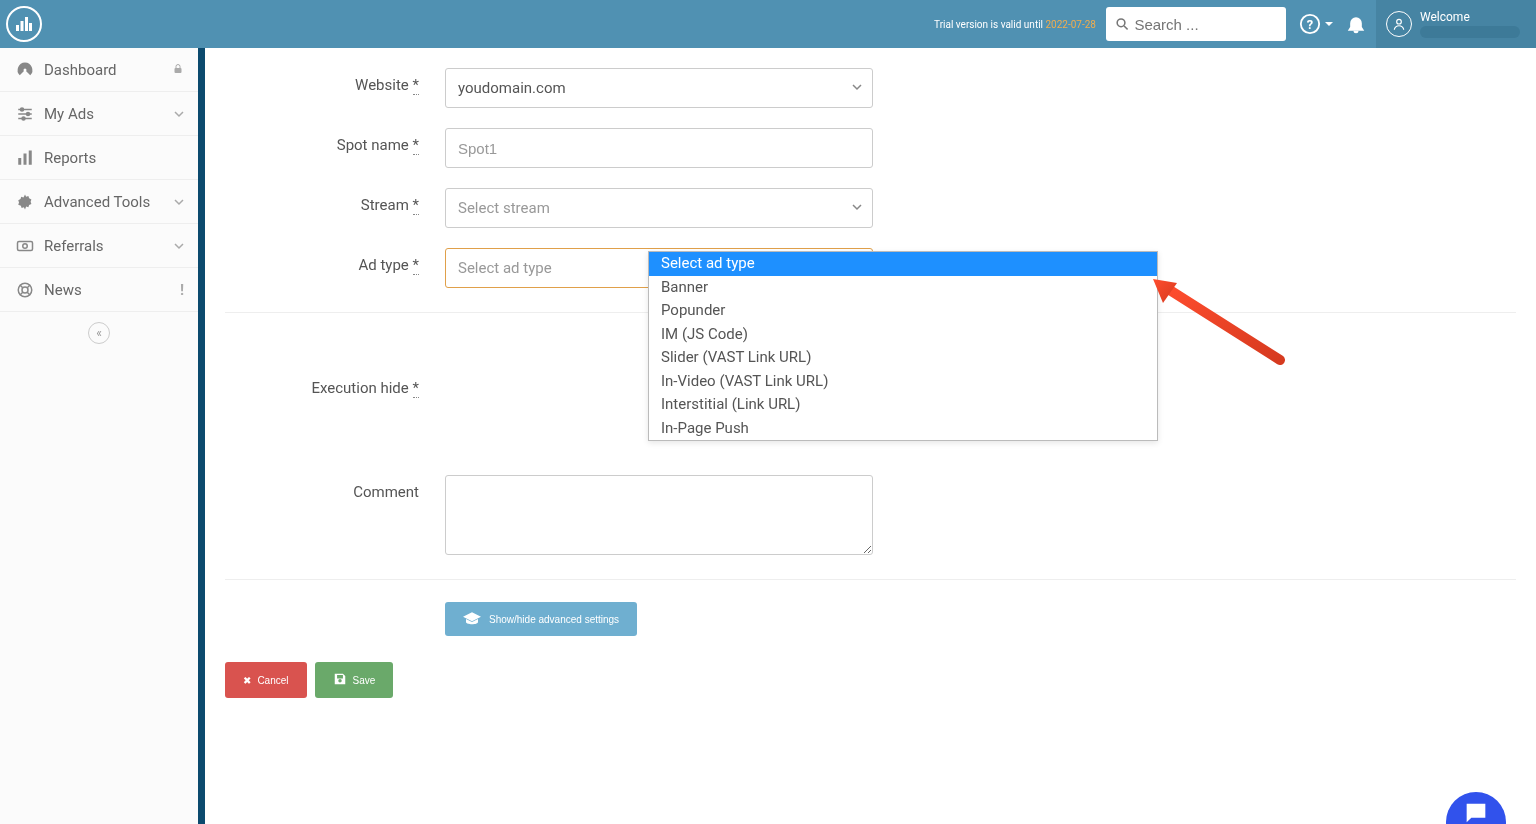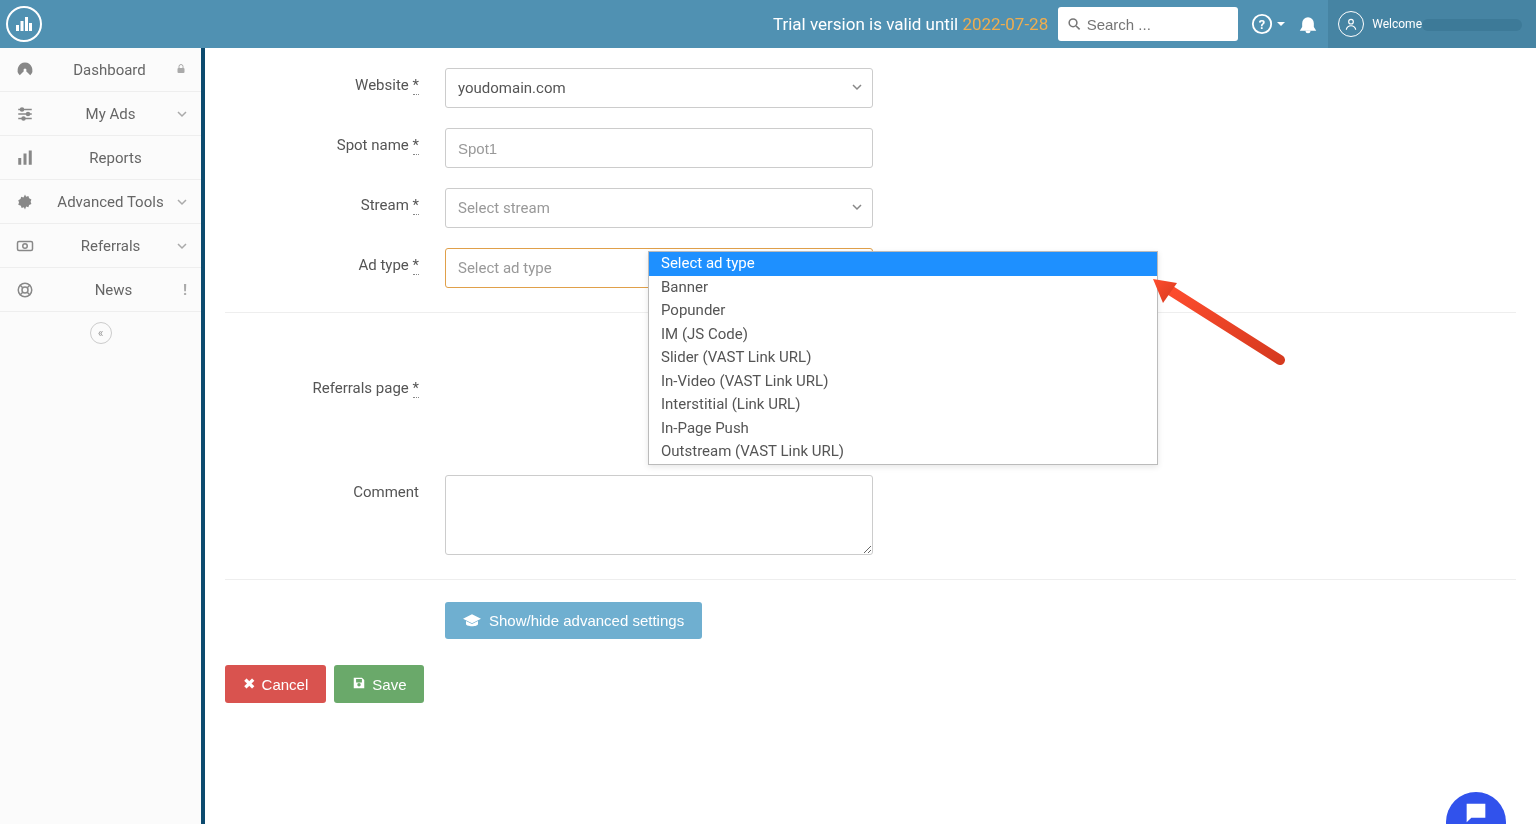--- a/index.html
+++ b/index.html
@@ -3,35 +3,35 @@
 <meta charset="utf-8">
 <style>
   * { box-sizing: border-box; margin: 0; padding: 0; }
   body { font-family: -apple-system, BlinkMacSystemFont, "Segoe UI", Roboto, Arial, sans-serif; font-size: 14px; color: #555; background: #fff; width: 1536px; height: 824px; overflow: hidden; position: relative; }
   
   
   .header { height: 48px; background: #5091b2; display: flex; align-items: center; color: #fff; }
   .logo { width: 48px; height: 48px; display: flex; align-items: center; justify-content: center; }
   .logo-circle { width: 36px; height: 36px; border: 2px solid #fff; border-radius: 50%; display: flex; align-items: center; justify-content: center; }
   .header-spacer { flex: 1; }
-  .trial-text { font-size: 17px; margin-right: 10px; white-space: nowrap; }
+  .trial-text { font-size: 10px; margin-right: 10px; white-space: nowrap; }
   .trial-date { color: #f0ad4e; }
   .search-box { width: 180px; height: 34px; background: #fff; border-radius: 3px; display: flex; align-items: center; padding: 0 10px; margin-right: 10px; }
   .search-box input { border: none; outline: none; font-size: 15px; color: #777; width: 100%; margin-left: 6px; }
   .header-icon { width: 40px; height: 48px; display: flex; align-items: center; justify-content: center; cursor: pointer; position: relative; }
   .header-icon svg { fill: #fff; }
   .caret-down { width: 0; height: 0; border-left: 4px solid transparent; border-right: 4px solid transparent; border-top: 4px solid #fff; margin-left: 4px; }
   .welcome-box { background: #4684a3; height: 48px; padding: 6px 14px 6px 10px; display: flex; align-items: center; min-width: 160px; }
   .avatar-circle { width: 26px; height: 26px; border: 1.5px solid #fff; border-radius: 50%; display:flex; align-items:center; justify-content:center; margin-right:8px;}
-  .welcome-text { display:flex; flex-direction:row; }
+  .welcome-text { display:flex; flex-direction:column; }
   .welcome-label { font-size:12px; color:#fff; }
   .welcome-name { width:100px; height:12px; background:#3d7a98; border-radius:6px; margin-top:2px;}
   
   
-  .sidebar { position: absolute; left: 0; top: 48px; width: 205px; bottom: 0; background: #fbfbfb; border-right: 4px solid #0c4a6e; text-align: center; }
+  .sidebar { position: absolute; left: 0; top: 48px; width: 205px; bottom: 0; background: #fbfbfb; border-right: 7px solid #0c4a6e; }
   .sidebar-item { height: 44px; display: flex; align-items: center; padding: 0 14px; border-bottom: 1px solid #eee; cursor: pointer; color: #666; font-size: 15px; position: relative; }
   .sidebar-item .icon { width: 22px; margin-right: 8px; display:flex; align-items:center; justify-content:center;}
   .sidebar-item .label { flex:1; }
   .sidebar-item .right-icon { color:#aaa; }
   .green-excl { color:#5cb85c; font-weight:bold; }
   .lock-icon { color:#aaa; }
   .collapse-toggle { display:flex; justify-content:center; padding:10px 0;}
   .collapse-btn { width:22px; height:22px; border:1px solid #ccc; border-radius:50%; display:flex; align-items:center; justify-content:center; color:#999; font-size:12px;}
 
   
@@ -49,21 +49,21 @@
   .adtype-select { border:1px solid #e0a04a; }
   
   
   .dropdown-list { position:absolute; left:443px; top:203px; width:510px; background:#fff; border:1px solid #bbb; z-index:10; box-shadow:0 2px 6px rgba(0,0,0,0.1);}
   .dropdown-option { padding:2px 12px; font-size:15px; color:#555; cursor:pointer; line-height:19.5px;}
   .dropdown-option.selected { background:#1e90ff; color:#fff; }
   
   .divider { border:none; border-top:1px solid #eee; margin:24px 0 0 0;}
   
   
-  .btn { display:inline-flex; align-items:center; padding:10px 18px; border-radius:3px; color:#fff; font-size:15px; cursor:pointer; border:none; }
+  .btn { display:inline-flex; align-items:center; padding:10px 18px; border-radius:3px; color:#fff; font-size:10px; cursor:pointer; border:none; }
   .btn-show { background:#6fafd0; }
   .btn-show svg { margin-right:8px; }
   .btn-row { margin-top:26px; display:flex; gap:8px;}
   .btn-cancel { background:#d9534f; }
   .btn-save { background:#6aa96a; }
   .btn .icon { margin-right:6px; }
   
   
   .arrow-annotation { position:absolute; left:940px; top:227px; pointer-events:none; z-index:20;}
   .chat-bubble-wrap { position:absolute; right:30px; bottom:0; width:60px; height:32px; overflow:hidden;}
@@ -237,21 +237,21 @@
       <span>Select ad type</span>
       <span class="chevron"><svg width="10" height="10" viewBox="0 0 10 10">
             <path d="M1 3l4 4 4-4" fill="none" stroke="#888" stroke-width="1.5"></path>
           </svg></span>
     </div>
   </div>
 
   <hr class="divider">
 
   <div class="form-row" style="margin-top:58px;">
-    <div class="form-label"><span>Referrals page</span> <span class="req">*</span></div>
+    <div class="form-label"><span>Execution hide</span> <span class="req">*</span></div>
   </div>
 
   <div class="form-row" style="margin-top:78px;">
     <div class="form-label"><span>Comment</span></div>
     <textarea class="form-control" style=""></textarea>
   </div>
 
   <hr class="divider">
 
   <div class="form-row" style="margin-top:22px;">
@@ -279,21 +279,20 @@
 
   <div class="dropdown-list" id="adtype-options">
       <div class="dropdown-option selected">Select ad type</div>
       <div class="dropdown-option">Banner</div>
       <div class="dropdown-option">Popunder</div>
       <div class="dropdown-option">IM (JS Code)</div>
       <div class="dropdown-option">Slider (VAST Link URL)</div>
       <div class="dropdown-option">In-Video (VAST Link URL)</div>
       <div class="dropdown-option">Interstitial (Link URL)</div>
       <div class="dropdown-option">In-Page Push</div>
-      <div class="dropdown-option">Outstream (VAST Link URL)</div>
     </div>
 
   <div class="arrow-annotation">
     <svg width="150" height="100" viewBox="0 0 150 100">
       <defs>
         <linearGradient id="ag" x1="0" y1="0" x2="1" y2="1">
             <stop offset="0%" stop-color="#ff4d2e"></stop>
             <stop offset="100%" stop-color="#d63a1f"></stop>
           </linearGradient>
       </defs>

